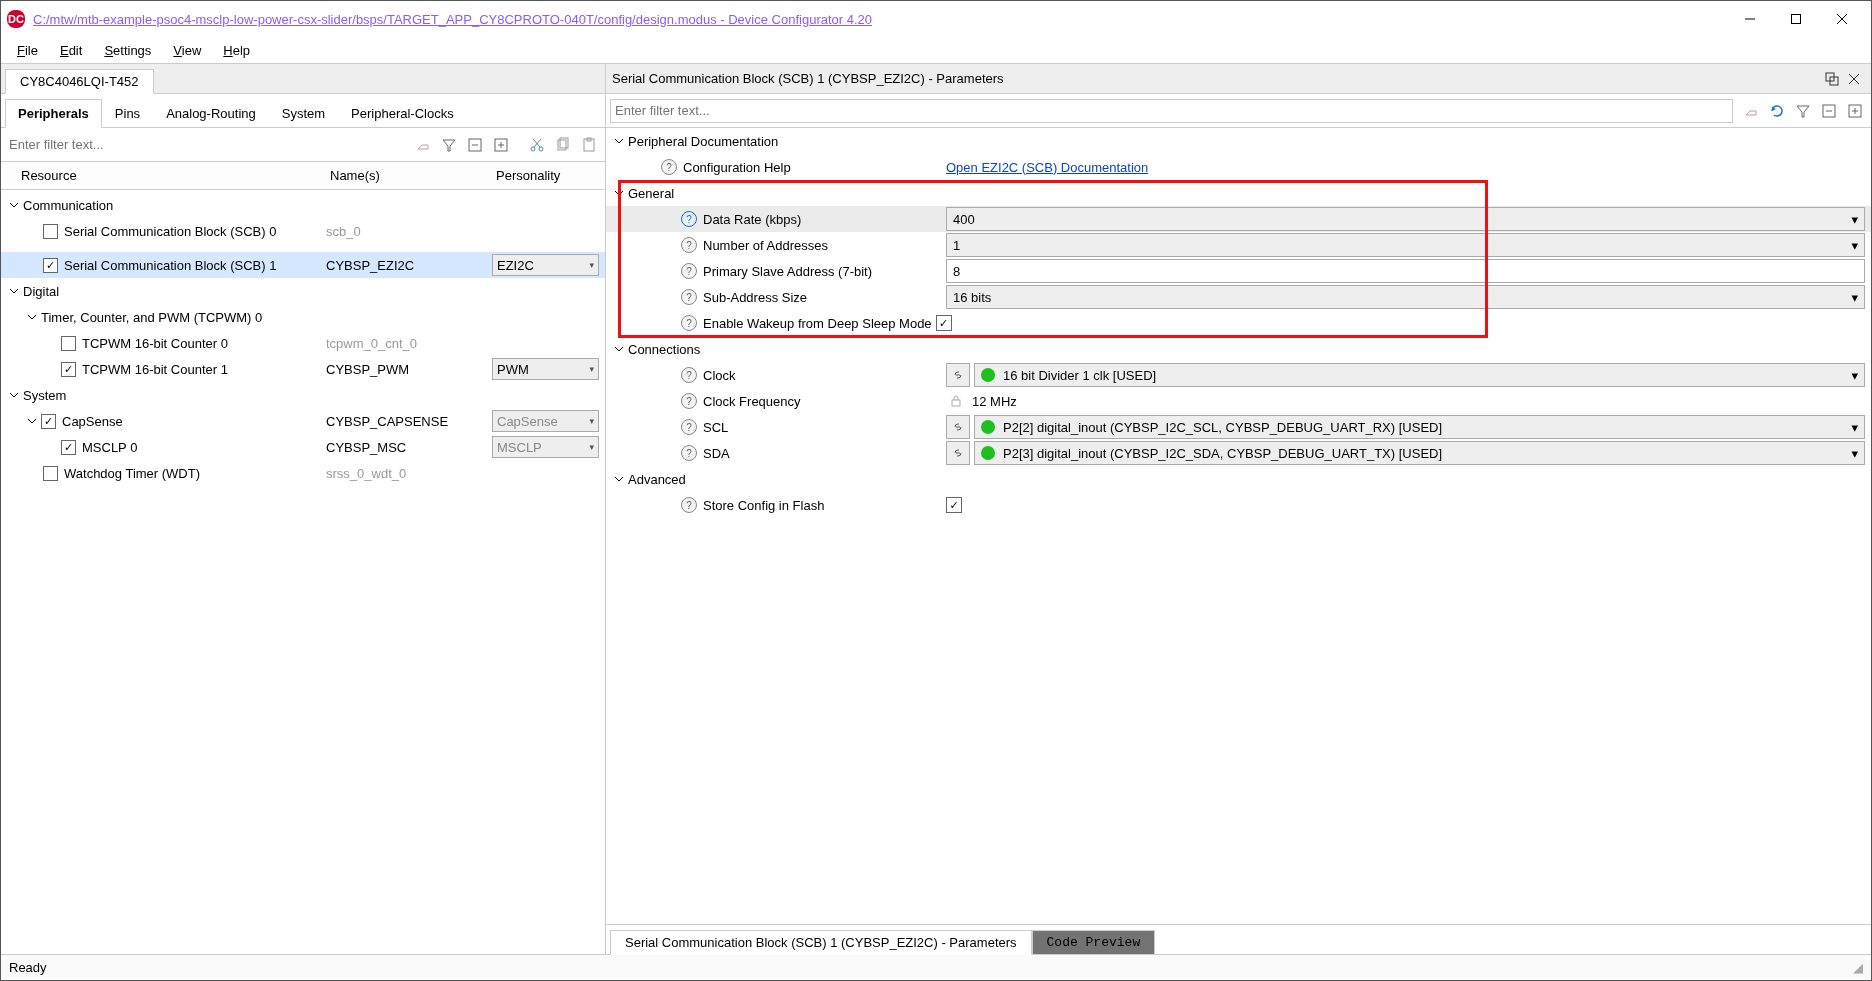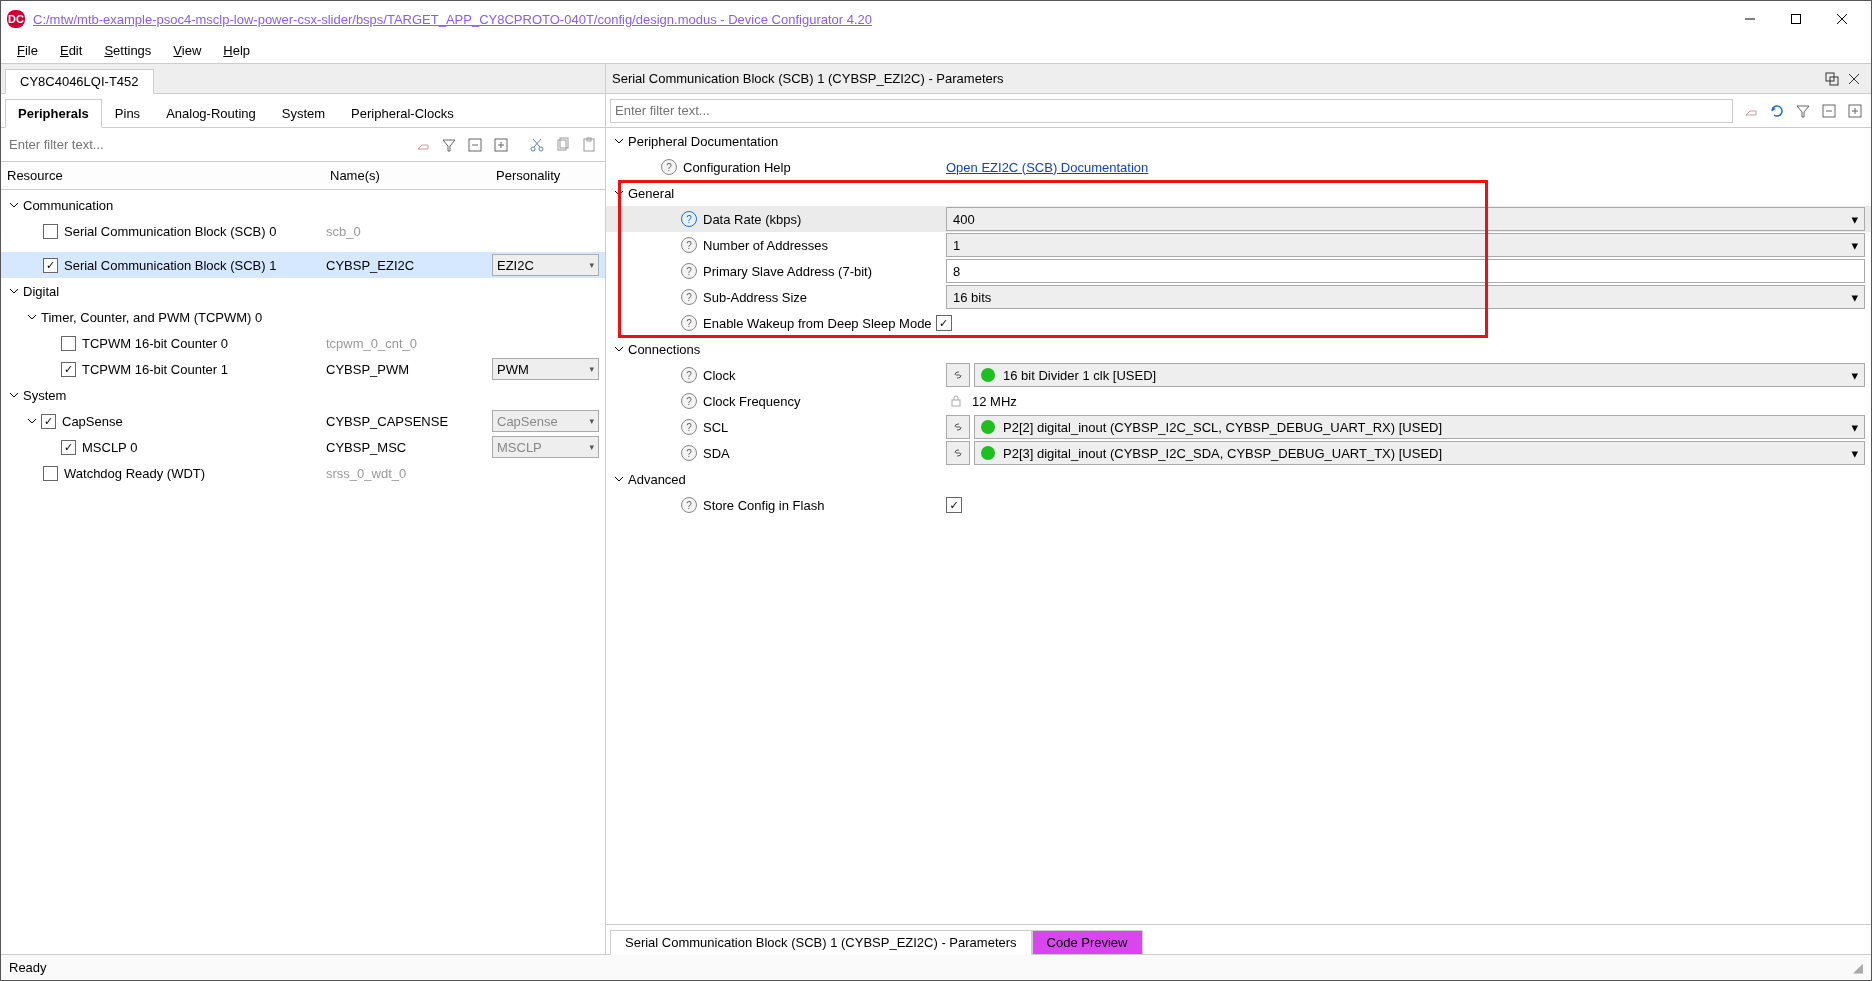--- a/index.html
+++ b/index.html
@@ -28,21 +28,21 @@
 .category-tabs { height:34px; display:flex; align-items:flex-end; border-bottom:1px solid #ccc; padding-left:4px;}
 .category-tab { padding:6px 12px; border:1px solid transparent; border-bottom:none;}
 .category-tab.active { border:1px solid #ccc; border-bottom:1px solid #fff; background:#fff; position:relative; top:1px; font-weight:600;}
 
 .filter-row { height:34px; display:flex; align-items:center; padding:0 4px; border-bottom:1px solid #ccc; gap:2px;}
 .filter-input { flex:1; height:24px; border:none; padding:0 4px; color:#888; outline:none;}
 .tool-btn { width:24px; height:24px; display:flex; align-items:center; justify-content:center; color:#666;}
 .tool-btn svg{width:16px;height:16px;}
 
 .tree-header { height:28px; display:flex; align-items:center; border-bottom:1px solid #ccc; background:#fdfdfd;}
-.tree-header .h-resource{ width:325px; padding-left:6px;}
+.tree-header .h-resource{ width:325px; padding-left:20px;}
 .tree-header .h-name{ width:166px; padding-left:4px;}
 .tree-header .h-personality{ flex:1; padding-left:4px;}
 
 .tree { flex:1; overflow:auto; padding:2px 0;}
 .tree-row { height:26px; display:flex; align-items:center; }
 .tree-row.selected{ background:#d6e8ff;margin-top:8px;}
 .tree-cell-resource{ width:325px; display:flex; align-items:center;}
 .tree-cell-name{ width:166px; color:#000;}
 .tree-cell-name.placeholder{ color:#999;}
 .tree-cell-personality{ flex:1; padding-right:6px;}
@@ -80,21 +80,21 @@
 .value-checkbox.checked::after{content:"✓"; font-size:11px;}
 .link-btn{ width:24px; height:24px; border:1px solid #aaa; background:#eee; display:flex; align-items:center; justify-content:center; margin-right:4px;}
 .lock-btn{ width:20px; height:20px; display:flex; align-items:center; justify-content:center; margin-right:6px; color:#aaa;}
 .green-dot{ width:14px; height:14px; border-radius:50%; background:#1fbf1f; margin-right:8px; flex-shrink:0;}
 .conn-combo{ flex:1; height:24px; border:1px solid #aaa; background:#eee; display:flex; align-items:center; padding:0 6px; justify-content:space-between;}
 
 .redbox{ position:absolute; border:3px solid #e11; pointer-events:none;}
 
 .bottom-tabs{ height:30px; border-top:1px solid #ccc; display:flex; align-items:flex-end; padding-left:4px;}
 .bottom-tab{ padding:4px 14px; border:1px solid #ccc; border-bottom:1px solid #fff; background:#fff; position:relative; top:1px;}
-.bottom-tab.inactive{ background:#d946ef; border-bottom:1px solid #ccc;}
+.bottom-tab.inactive{ background:#737373; border-bottom:1px solid #ccc;font-family:Liberation Mono, monospace;}
 
 .statusbar{ height:26px; border-top:1px solid #ccc; display:flex; align-items:center; padding:0 8px; background:#fafafa; justify-content:space-between;}
 .statusbar .grip{ color:#aaa;}
 
 .row-highlight{ background:#ebebeb;}
 </style>
 </head>
 <body>
 
 <div class="window">
@@ -315,21 +315,21 @@
               <div class="combo disabled">
                 <span>MSCLP</span>
                 <span class="chev">▾</span>
               </div>
             </div>
         </div>
         <div class="tree-row">
           <div class="tree-cell-resource">
               <span class="indent" style="width:42px"></span>
               <span class="chk"></span>
-              <span>Watchdog Ready (WDT)</span>
+              <span>Watchdog Timer (WDT)</span>
             </div>
           <div class="tree-cell-name placeholder">srss_0_wdt_0</div>
         </div>
       </div>
     </div>
 
     <div class="right-pane">
       <div class="panel-header">
         <div class="title">Serial Communication Block (SCB) 1 (CYBSP_EZI2C) - Parameters</div>
         <div class="pbtn">

